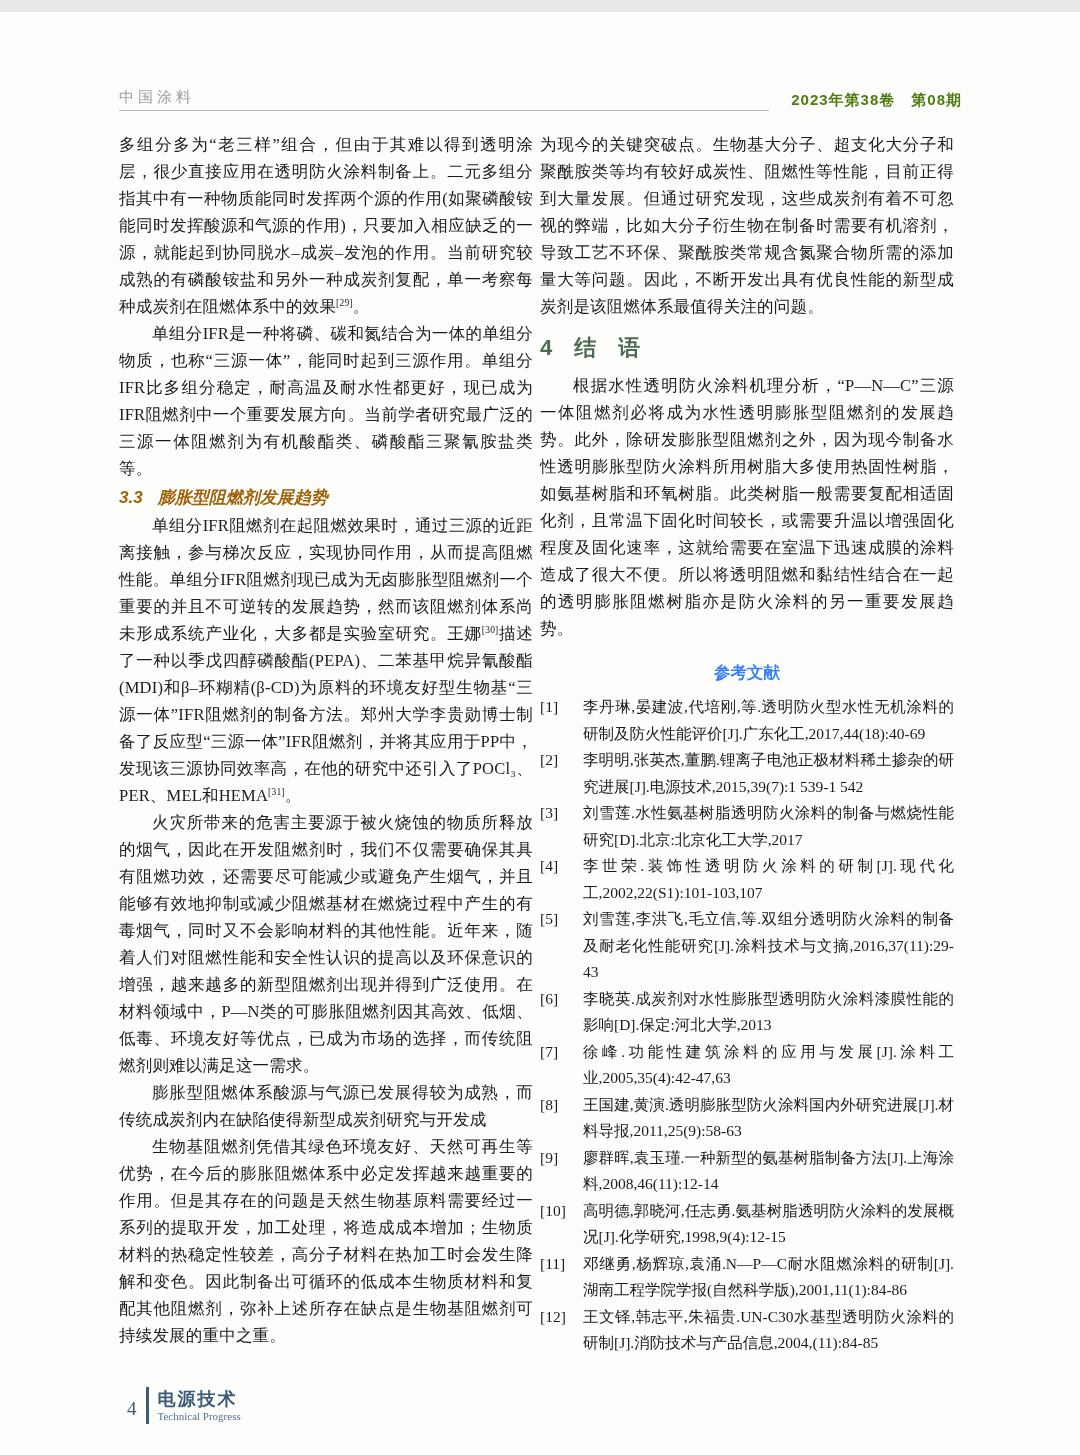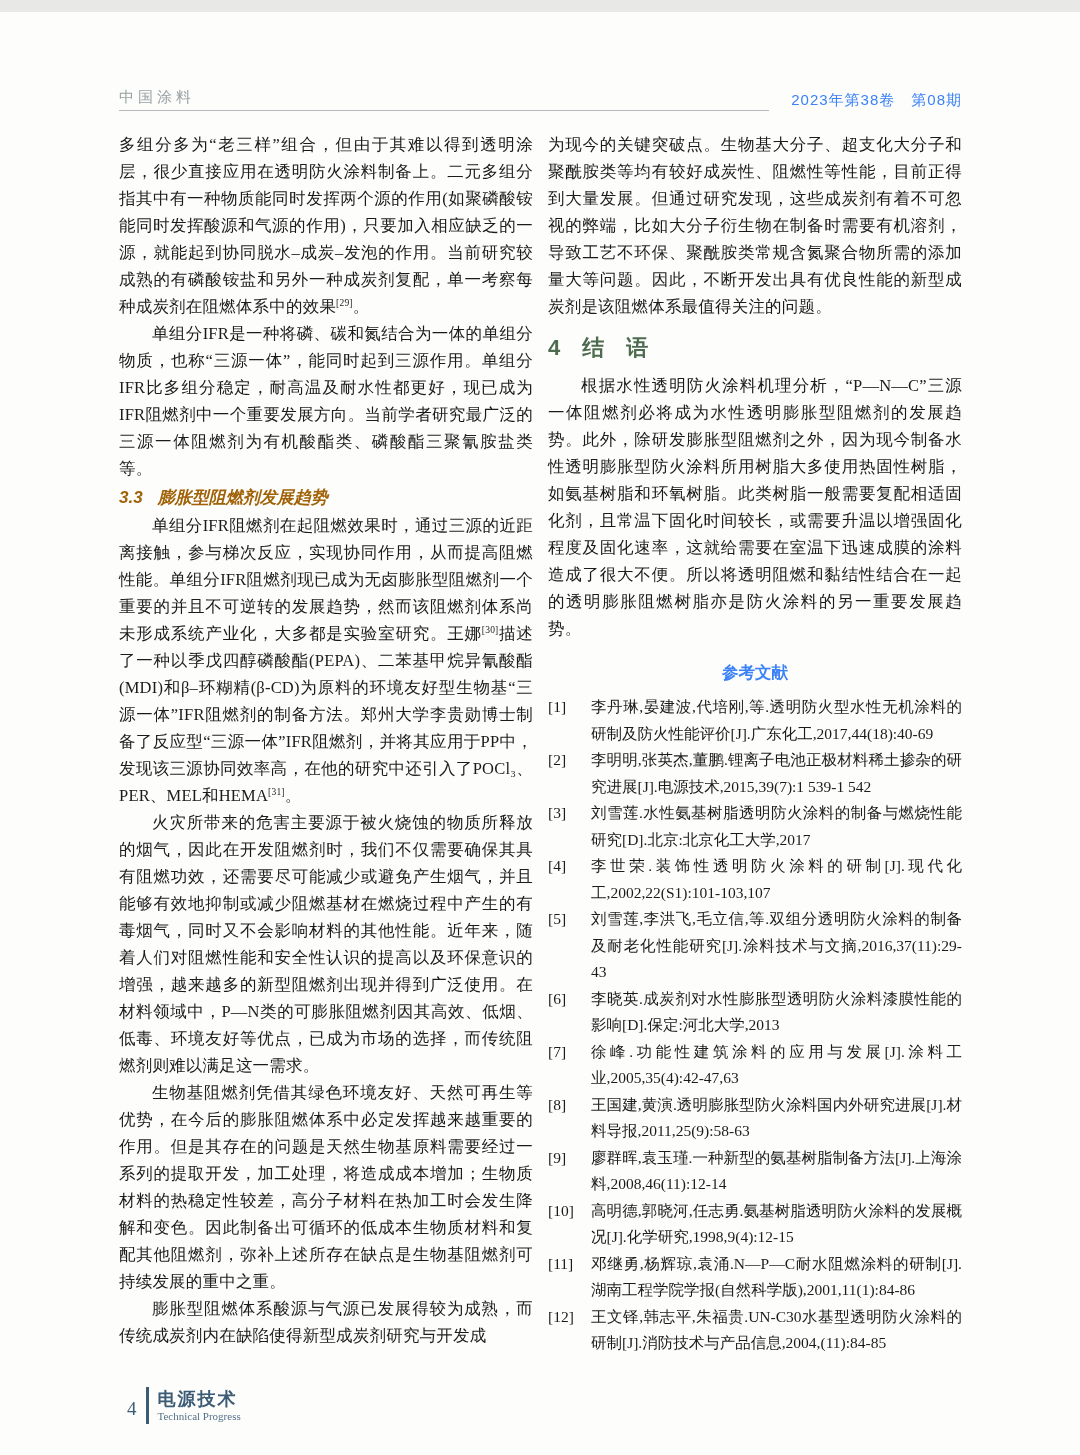--- a/index.html
+++ b/index.html
@@ -13,31 +13,32 @@
     overflow:hidden;
   }
   
   .hdr-left{
     position:absolute;top:76px;left:119px;
     font-size:15px;letter-spacing:4px;color:#9aa0a3;
     font-family:"Liberation Sans","DejaVu Sans",sans-serif;
   }
   .hdr-right{
     position:absolute;top:79px;right:118px;
-    font-size:15px;letter-spacing:1px;color:#3b82f6;
+    font-size:15px;letter-spacing:1px;color:#4d7c0f;
     font-family:"Liberation Sans","DejaVu Sans",sans-serif;
+    font-weight:bold;
   }
   .hdr-rule{
     position:absolute;top:98px;left:119px;width:650px;height:1px;
     background:#b6babc;
   }
   
   .cols{
     position:absolute;top:119px;left:119px;width:843px;
-    display:flex;gap:15px;
+    display:flex;gap:7px;
   }
   .col{width:414px;}
   p.para{
     margin:0;
     font-size:16.5px;line-height:27px;
     text-align:justify;
     letter-spacing:0.2px;
   }
   p.para.indent{text-indent:33px;}
   p.para sup{font-size:9.5px;line-height:0;vertical-align:super;}
@@ -100,22 +101,22 @@
   <div class="hdr-right">2023年第38卷　第08期</div>
   <div class="hdr-rule"></div>
 
   <div class="cols">
     <div class="col">
         <p class="para">多组分多为“老三样”组合，但由于其难以得到透明涂层，很少直接应用在透明防火涂料制备上。二元多组分指其中有一种物质能同时发挥两个源的作用(如聚磷酸铵能同时发挥酸源和气源的作用)，只要加入相应缺乏的一源，就能起到协同脱水–成炭–发泡的作用。当前研究较成熟的有磷酸铵盐和另外一种成炭剂复配，单一考察每种成炭剂在阻燃体系中的效果<sup>[29]</sup>。</p>
         <p class="para indent">单组分IFR是一种将磷、碳和氮结合为一体的单组分物质，也称“三源一体”，能同时起到三源作用。单组分IFR比多组分稳定，耐高温及耐水性都更好，现已成为IFR阻燃剂中一个重要发展方向。当前学者研究最广泛的三源一体阻燃剂为有机酸酯类、磷酸酯三聚氰胺盐类等。</p>
         <h3 class="sub-heading"><span class="h-num">3.3</span><span>膨胀型阻燃剂发展趋势</span></h3>
         <p class="para indent">单组分IFR阻燃剂在起阻燃效果时，通过三源的近距离接触，参与梯次反应，实现协同作用，从而提高阻燃性能。单组分IFR阻燃剂现已成为无卤膨胀型阻燃剂一个重要的并且不可逆转的发展趋势，然而该阻燃剂体系尚未形成系统产业化，大多都是实验室研究。王娜<sup>[30]</sup>描述了一种以季戊四醇磷酸酯(PEPA)、二苯基甲烷异氰酸酯(MDI)和β–环糊精(β-CD)为原料的环境友好型生物基“三源一体”IFR阻燃剂的制备方法。郑州大学李贵勋博士制备了反应型“三源一体”IFR阻燃剂，并将其应用于PP中，发现该三源协同效率高，在他的研究中还引入了POCl₃、PER、MEL和HEMA<sup>[31]</sup>。</p>
         <p class="para indent">火灾所带来的危害主要源于被火烧蚀的物质所释放的烟气，因此在开发阻燃剂时，我们不仅需要确保其具有阻燃功效，还需要尽可能减少或避免产生烟气，并且能够有效地抑制或减少阻燃基材在燃烧过程中产生的有毒烟气，同时又不会影响材料的其他性能。近年来，随着人们对阻燃性能和安全性认识的提高以及环保意识的增强，越来越多的新型阻燃剂出现并得到广泛使用。在材料领域中，P—N类的可膨胀阻燃剂因其高效、低烟、低毒、环境友好等优点，已成为市场的选择，而传统阻燃剂则难以满足这一需求。</p>
+        <p class="para indent">膨胀型阻燃体系酸源与气源已发展得较为成熟，而传统成炭剂内在缺陷使得新型成炭剂研究与开发成</p>
         <p class="para indent">生物基阻燃剂凭借其绿色环境友好、天然可再生等优势，在今后的膨胀阻燃体系中必定发挥越来越重要的作用。但是其存在的问题是天然生物基原料需要经过一系列的提取开发，加工处理，将造成成本增加；生物质材料的热稳定性较差，高分子材料在热加工时会发生降解和变色。因此制备出可循环的低成本生物质材料和复配其他阻燃剂，弥补上述所存在缺点是生物基阻燃剂可持续发展的重中之重。</p>
-        <p class="para indent">膨胀型阻燃体系酸源与气源已发展得较为成熟，而传统成炭剂内在缺陷使得新型成炭剂研究与开发成</p>
       </div>
     <div class="col">
         <p class="para">为现今的关键突破点。生物基大分子、超支化大分子和聚酰胺类等均有较好成炭性、阻燃性等性能，目前正得到大量发展。但通过研究发现，这些成炭剂有着不可忽视的弊端，比如大分子衍生物在制备时需要有机溶剂，导致工艺不环保、聚酰胺类常规含氮聚合物所需的添加量大等问题。因此，不断开发出具有优良性能的新型成炭剂是该阻燃体系最值得关注的问题。</p>
         <h2 class="concl-heading"><span class="h-num">4</span><span>结　语</span></h2>
         <p class="para indent">根据水性透明防火涂料机理分析，“P—N—C”三源一体阻燃剂必将成为水性透明膨胀型阻燃剂的发展趋势。此外，除研发膨胀型阻燃剂之外，因为现今制备水性透明膨胀型防火涂料所用树脂大多使用热固性树脂，如氨基树脂和环氧树脂。此类树脂一般需要复配相适固化剂，且常温下固化时间较长，或需要升温以增强固化程度及固化速率，这就给需要在室温下迅速成膜的涂料造成了很大不便。所以将透明阻燃和黏结性结合在一起的透明膨胀阻燃树脂亦是防火涂料的另一重要发展趋势。</p>
         <h4 class="ref-heading">参考文献</h4>
         <ul class="refs">
           <li class="ref">
             <span class="ref-num">[1]</span>
             <span class="ref-body">李丹琳,晏建波,代培刚,等.透明防火型水性无机涂料的研制及防火性能评价[J].广东化工,2017,44(18):40-69</span>

